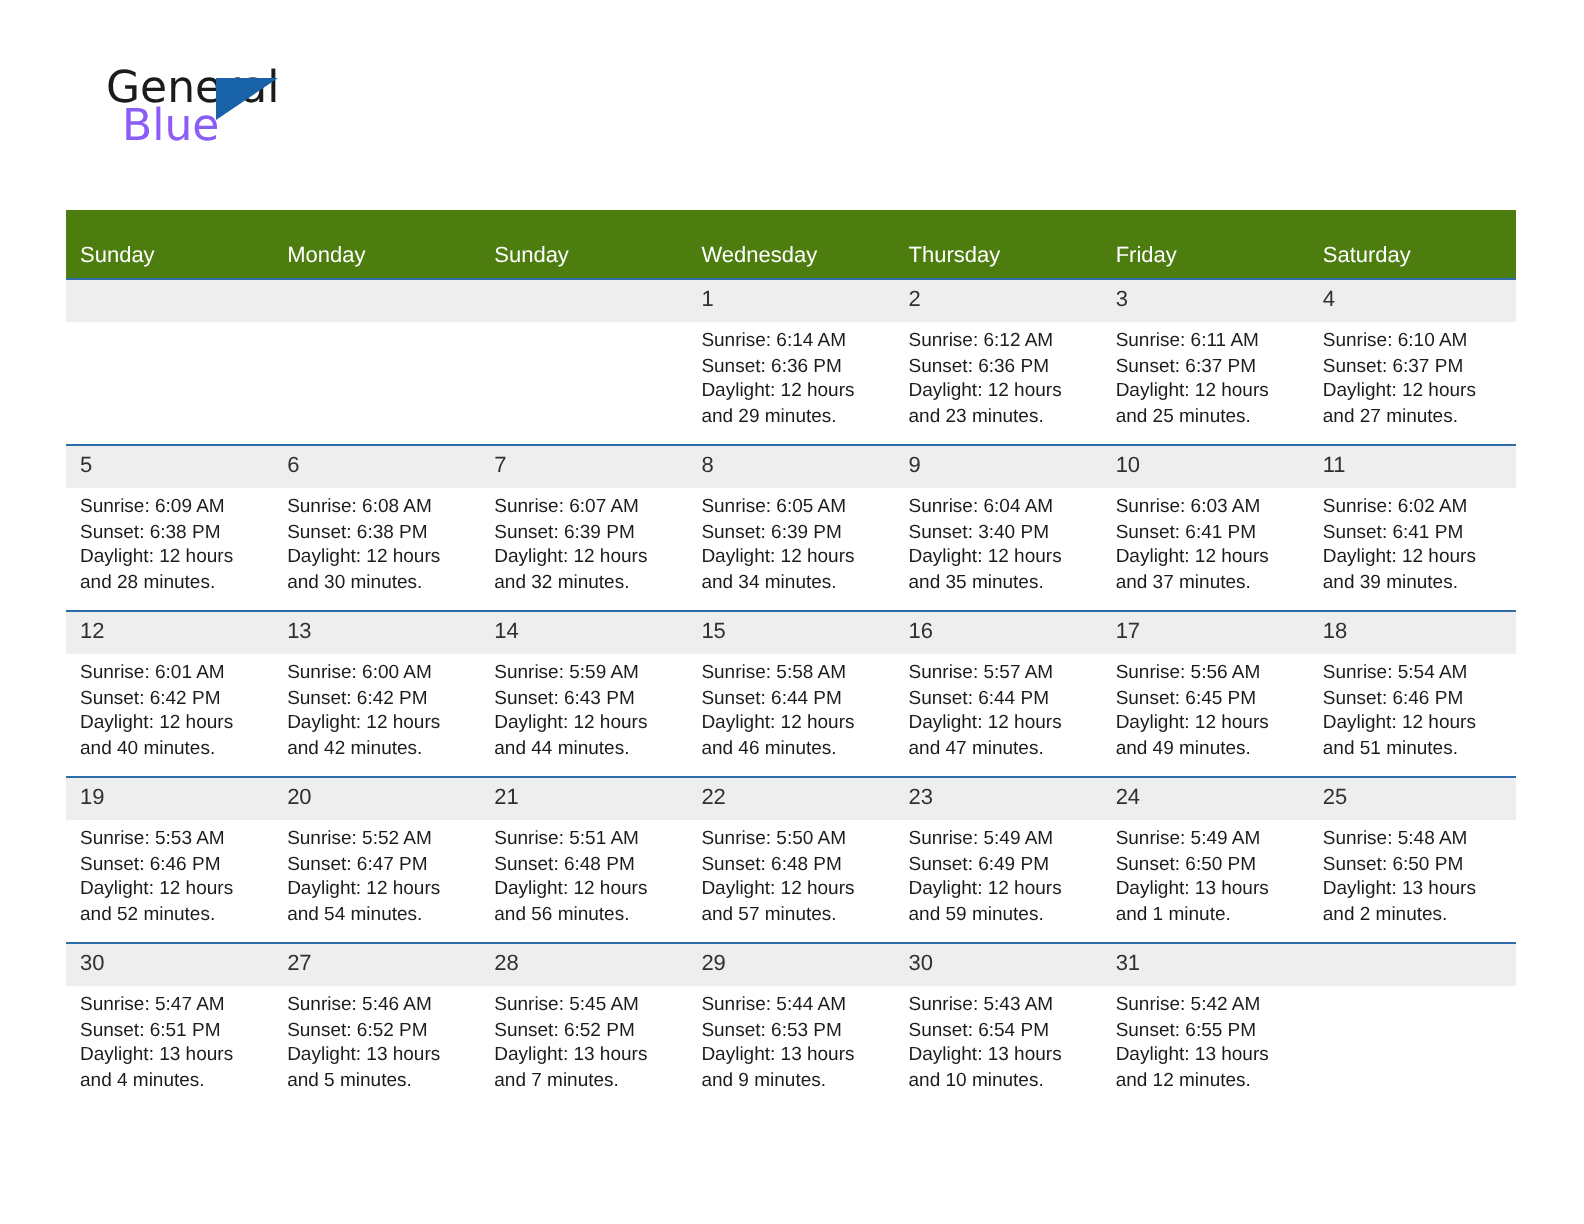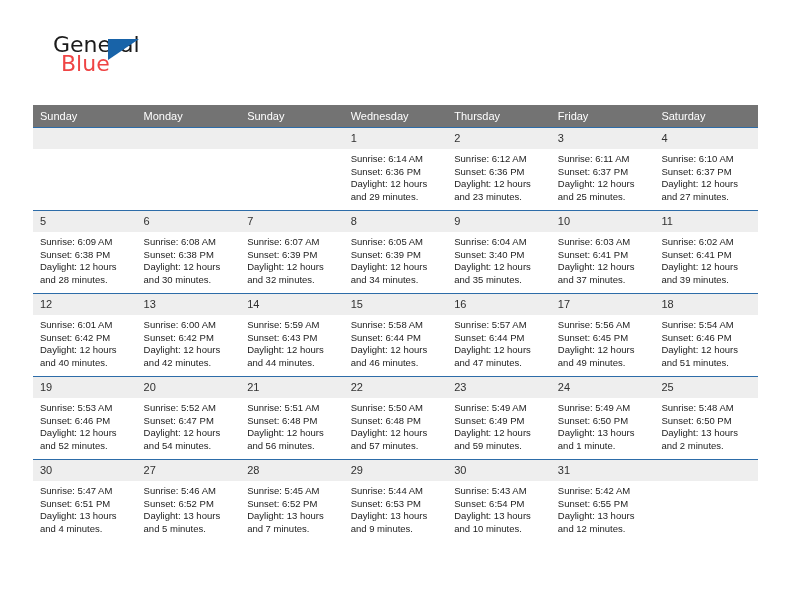--- a/index.html
+++ b/index.html
@@ -45,21 +45,21 @@
     color: #1b1b1b;
     font-family: "DejaVu Sans", sans-serif;
     font-weight: 400;
     margin-left: 20px;
   }
   .logo-blue {
     position: absolute;
     left: 28px;
     top: 19px;
     font-size: 22px;
-    color: #ef4444;
+    color: #8b5cf6;
     font-family: "DejaVu Sans", sans-serif;
     font-weight: 400;
   }
   .logo-triangle {
     position: absolute;
     left: 75px;
     top: 7px;
     width: 0;
     height: 0;
     border-left: 31px solid #1863a8;
@@ -89,26 +89,26 @@
   
   .calendar {
     position: absolute;
     left: 33px;
     top: 105px;
     width: 725px;
     border-collapse: collapse;
     table-layout: fixed;
   }
   .calendar th {
-    background: #737373;
+    background: #4d7c0f;
     color: #ffffff;
     font-size: 11px;
     font-weight: normal;
     text-align: left;
-    padding: 5px 0 5px 7px;
+    padding: 17px 0 5px 7px;
     height: 12px;
     border: none;
   }
   .calendar td {
     vertical-align: top;
     padding: 0;
     border-top: 1px solid #2d6ca8;
     width: 103.57px;
     height: 82px;
   }

